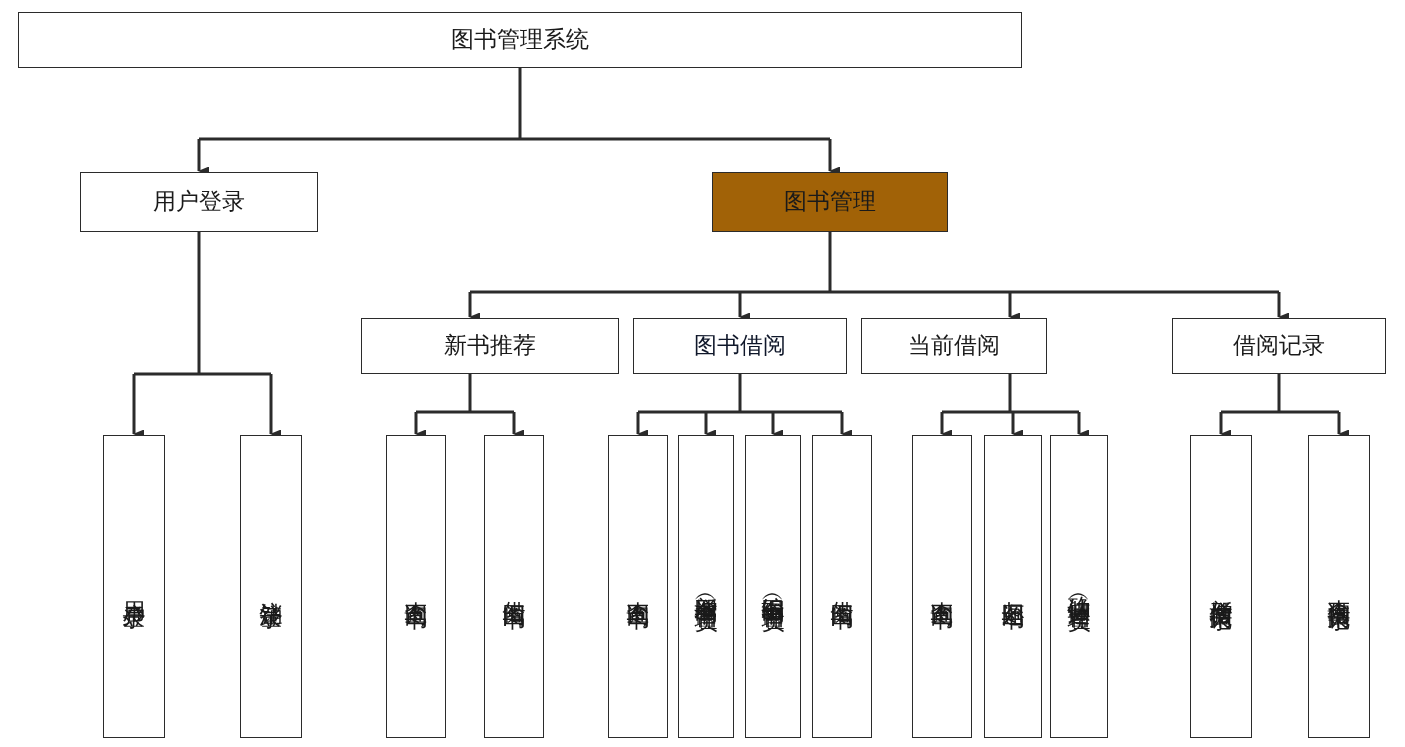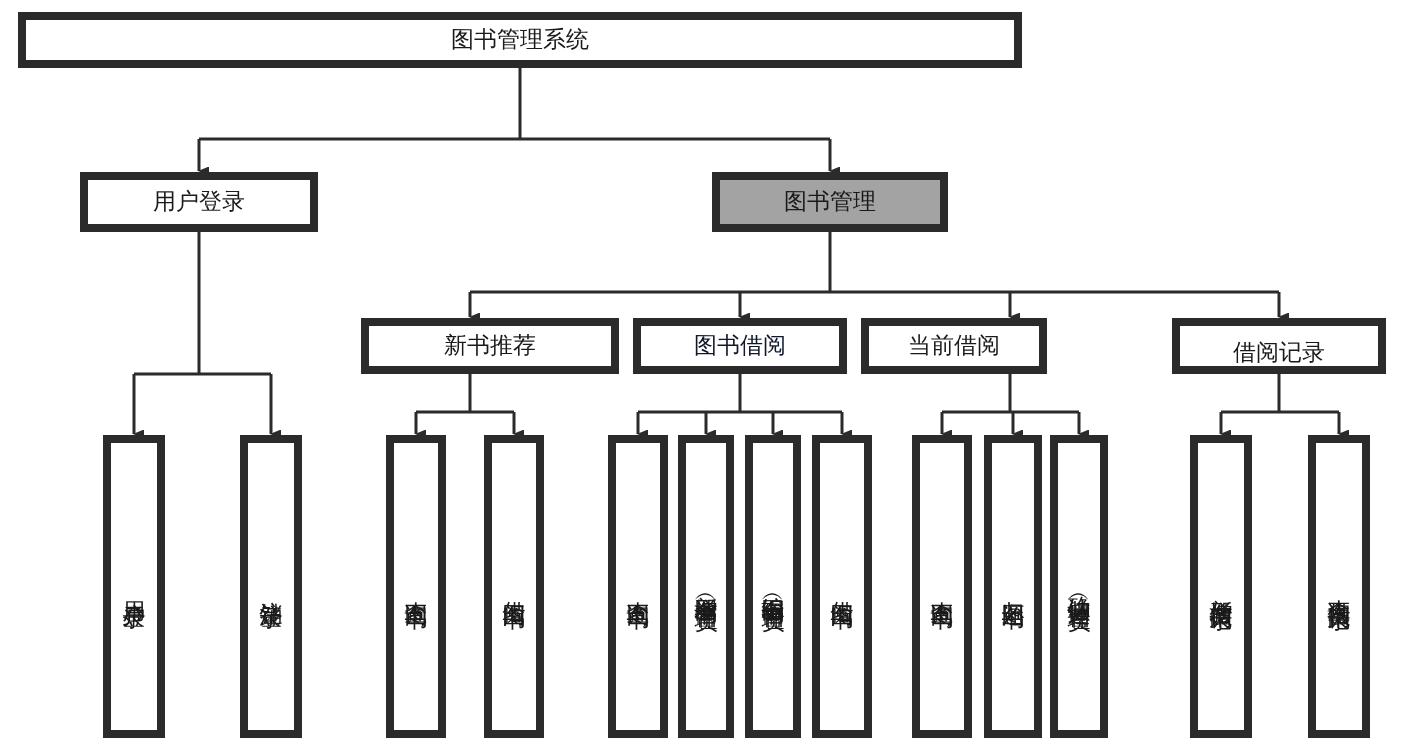--- a/index.html
+++ b/index.html
@@ -22,21 +22,21 @@
     position: absolute;
     left: 0;
     top: 0;
     width: 1405px;
     height: 747px;
   }
   .node {
     position: absolute;
     box-sizing: border-box;
     background: #ffffff;
-    border: 8px solid #3b82f6;
+    border: 1px solid #3b82f6;
     display: flex;
     align-items: center;
     justify-content: center;
     overflow: hidden;
   }
   .node-label {
     color: #1a1a1a;
     line-height: 1.18;
     text-align: center;
     white-space: nowrap;
@@ -108,33 +108,33 @@
       </g>
   </svg>
 
   <div id="node-layer">
       <div class="node horiz" style="left: 18px; top: 12px; width: 1004px; height: 56px; border-color: rgb(43, 43, 43); background: rgb(255, 255, 255);">
         <span class="node-label" style="color: rgb(26, 26, 26);">图书管理系统</span>
       </div>
       <div class="node horiz" style="left: 80px; top: 172px; width: 238px; height: 60px; border-color: rgb(43, 43, 43); background: rgb(255, 255, 255);">
         <span class="node-label" style="color: rgb(26, 26, 26);">用户登录</span>
       </div>
-      <div class="node horiz" style="left: 712px; top: 172px; width: 236px; height: 60px; border-color: rgb(43, 43, 43); background: #a3a3a3;">
+      <div class="node horiz" style="left: 712px; top: 172px; width: 236px; height: 60px; border-color: rgb(43, 43, 43); background: #a16207;">
         <span class="node-label" style="color: rgb(26, 26, 26);">图书管理</span>
       </div>
       <div class="node horiz" style="left: 361px; top: 318px; width: 258px; height: 56px; border-color: rgb(43, 43, 43); background: rgb(255, 255, 255);">
         <span class="node-label" style="color: rgb(26, 26, 26);">新书推荐</span>
       </div>
       <div class="node horiz" style="left: 633px; top: 318px; width: 214px; height: 56px; border-color: rgb(43, 43, 43); background: rgb(255, 255, 255);">
         <span class="node-label" style="color: #0f172a; text-align: right;">图书借阅</span>
       </div>
       <div class="node horiz" style="left: 861px; top: 318px; width: 186px; height: 56px; border-color: rgb(43, 43, 43); background: rgb(255, 255, 255);">
         <span class="node-label" style="color: rgb(26, 26, 26);">当前借阅</span>
       </div>
-      <div class="node horiz" style="left: 1172px; top: 318px; width: 214px; height: 56px; border-color: rgb(43, 43, 43); background: rgb(255, 255, 255); align-items: flex-end;">
+      <div class="node horiz" style="left: 1172px; top: 318px; width: 214px; height: 56px; border-color: rgb(43, 43, 43); background: rgb(255, 255, 255);">
         <span class="node-label" style="color: rgb(26, 26, 26);">借阅记录</span>
       </div>
       <div class="node vert" style="left: 103px; top: 435px; width: 62px; height: 303px; border-color: rgb(43, 43, 43); background: rgb(255, 255, 255);">
         <span class="node-label" style="color: rgb(26, 26, 26);">用户登录</span>
       </div>
       <div class="node vert" style="left: 240px; top: 435px; width: 62px; height: 303px; border-color: rgb(43, 43, 43); background: rgb(255, 255, 255);">
         <span class="node-label" style="color: rgb(26, 26, 26);">注销登录</span>
       </div>
       <div class="node vert" style="left: 386px; top: 435px; width: 60px; height: 303px; border-color: rgb(43, 43, 43); background: rgb(255, 255, 255);">
         <span class="node-label" style="color: rgb(26, 26, 26);">查询图书</span>

